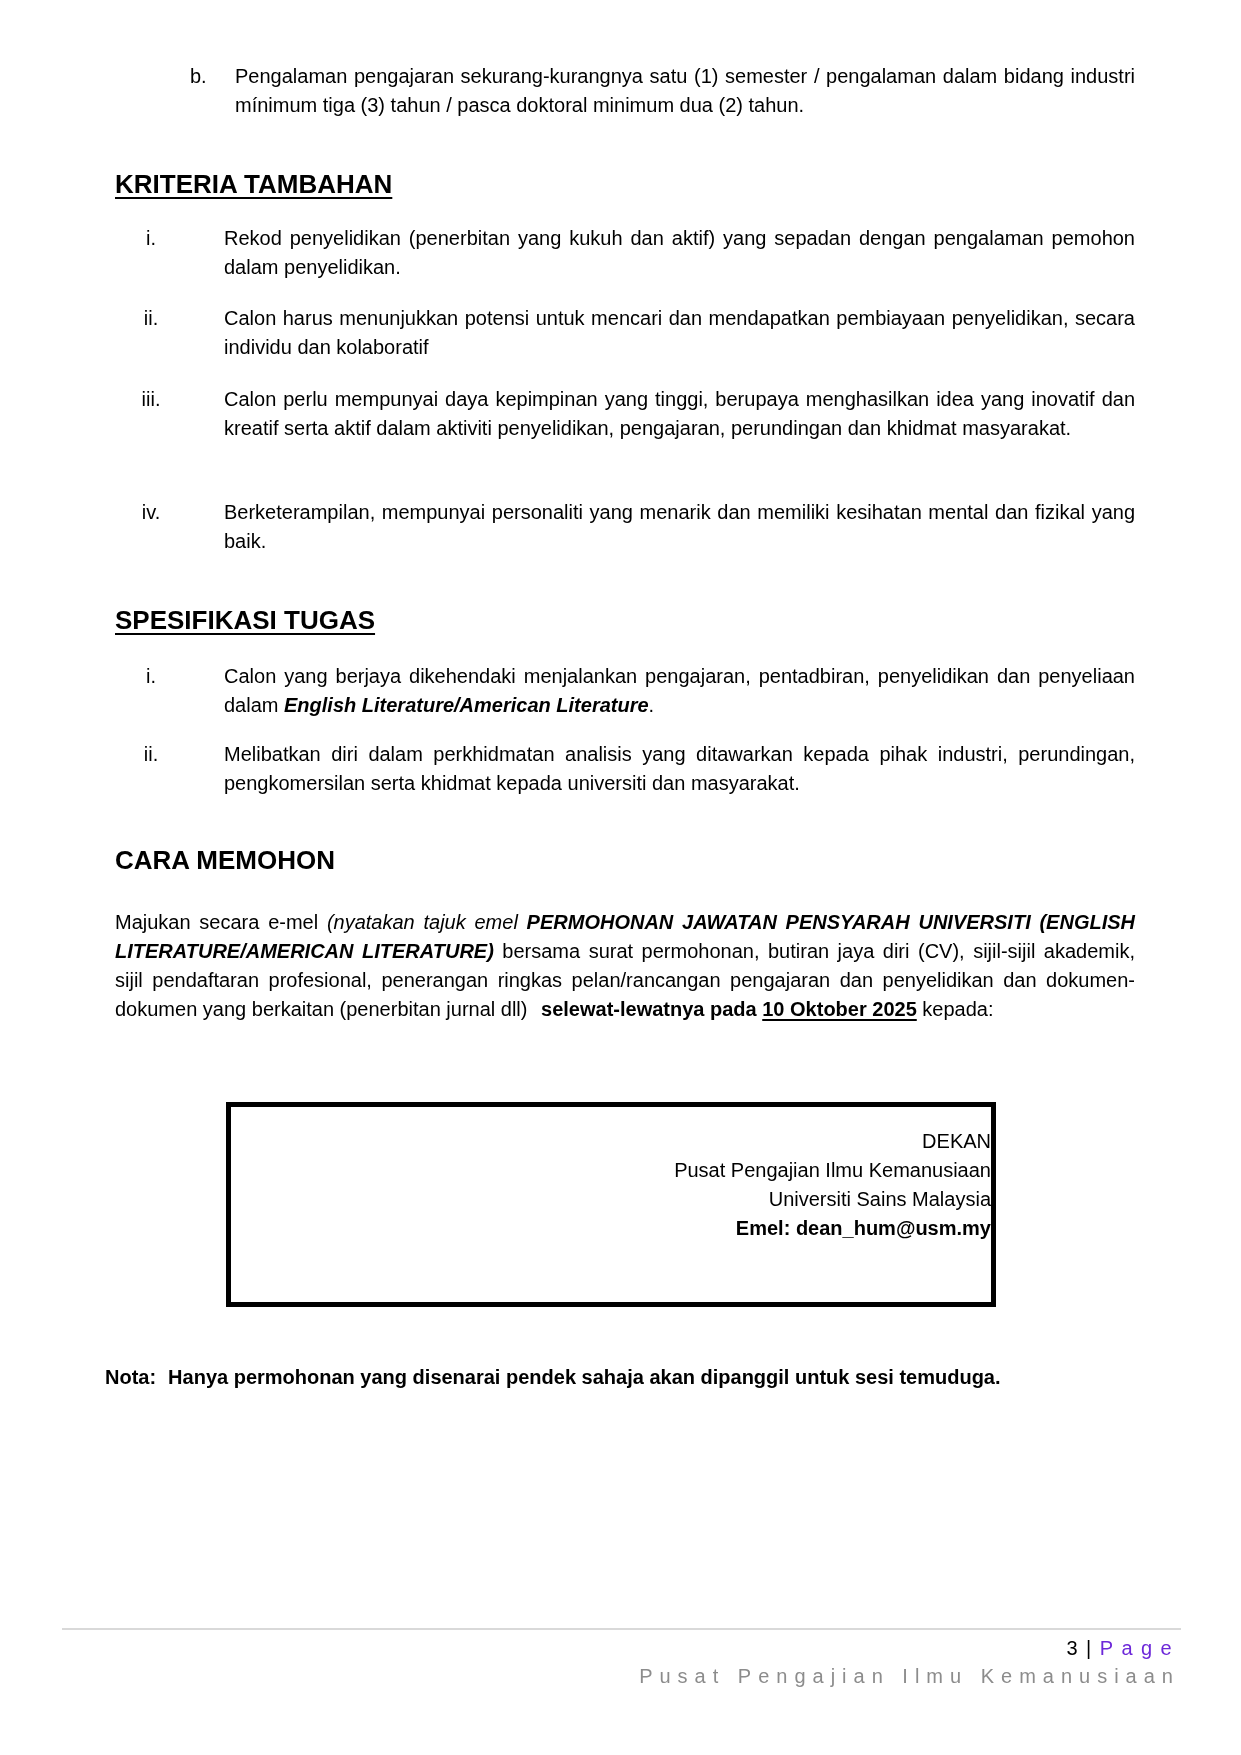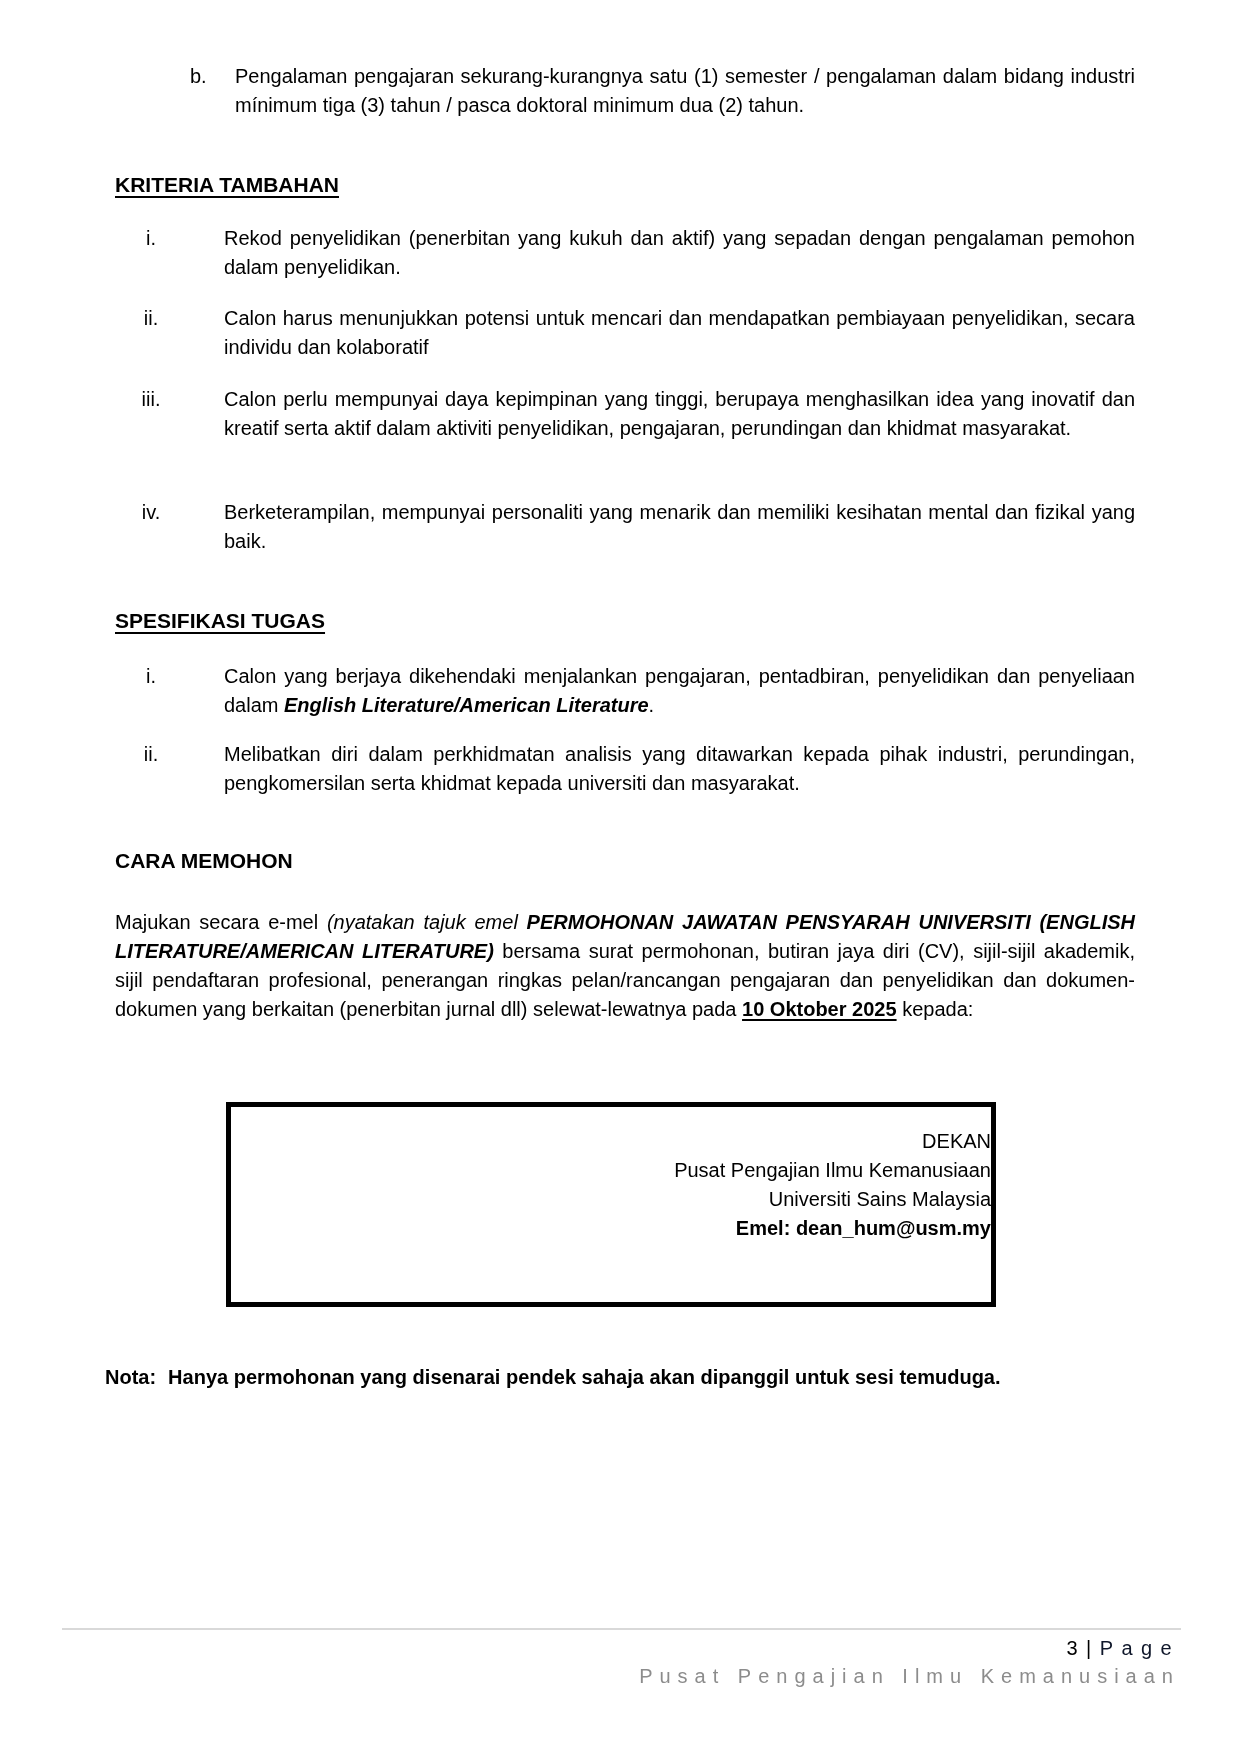--- a/index.html
+++ b/index.html
@@ -26,30 +26,30 @@
     text-align: justify;
   }
 
   
   .item-b { position: absolute; left: 190px; width: 945px; }
   .item-b .marker { position: absolute; left: 0; top: 0; width: 30px; }
   .item-b .item-text { margin-left: 45px; text-align: justify; }
 
   .heading {
     position: absolute; left: 115px;
-    font-weight: bold; font-size: 21px; line-height: 29px;
+    font-weight: bold; font-size: 26px; line-height: 29px;
   }
   .heading.underlined { text-decoration: underline; text-decoration-thickness: 2px; text-underline-offset: 4px; }
 
   .para {
     position: absolute; left: 115px; width: 1020px;
     text-align: justify;
   }
   .italic { font-style: italic; }
-  .bold { font-weight: normal; }
+  .bold { font-weight: bold; margin-left: 8px; }
   .bold-italic { font-weight: bold; font-style: italic; }
   .bold-underline { font-weight: bold; text-decoration: underline; text-decoration-thickness: 2px; text-underline-offset: 3px; }
 
   .address-box {
     position: absolute;
     left: 226px; top: 1102px;
     width: 770px; height: 205px;
     border: 5px solid #000000;
     box-sizing: border-box;
     text-align: right;
@@ -70,21 +70,21 @@
     width: 1119px; height: 2px;
     background: #d9d9d9;
   }
   .footer-line1 {
     position: absolute; right: 61px; top: 1634px;
     text-align: right; font-size: 20px; letter-spacing: 0.42em;
     white-space: nowrap;
   }
   .footer-line1 .pg-num { color: #000000; }
   .footer-line1 .pg-sep { color: #000000; }
-  .footer-line1 .pg-word { color: #0f172a; }
+  .footer-line1 .pg-word { color: #6d28d9; }
   .footer-line2 {
     position: absolute; right: 61px; top: 1662px;
     text-align: right; font-size: 20px; letter-spacing: 0.35em;
     color: #8c8c8c; white-space: nowrap;
   }
 </style>
 </head>
 <body>
 
 <div class="page">

